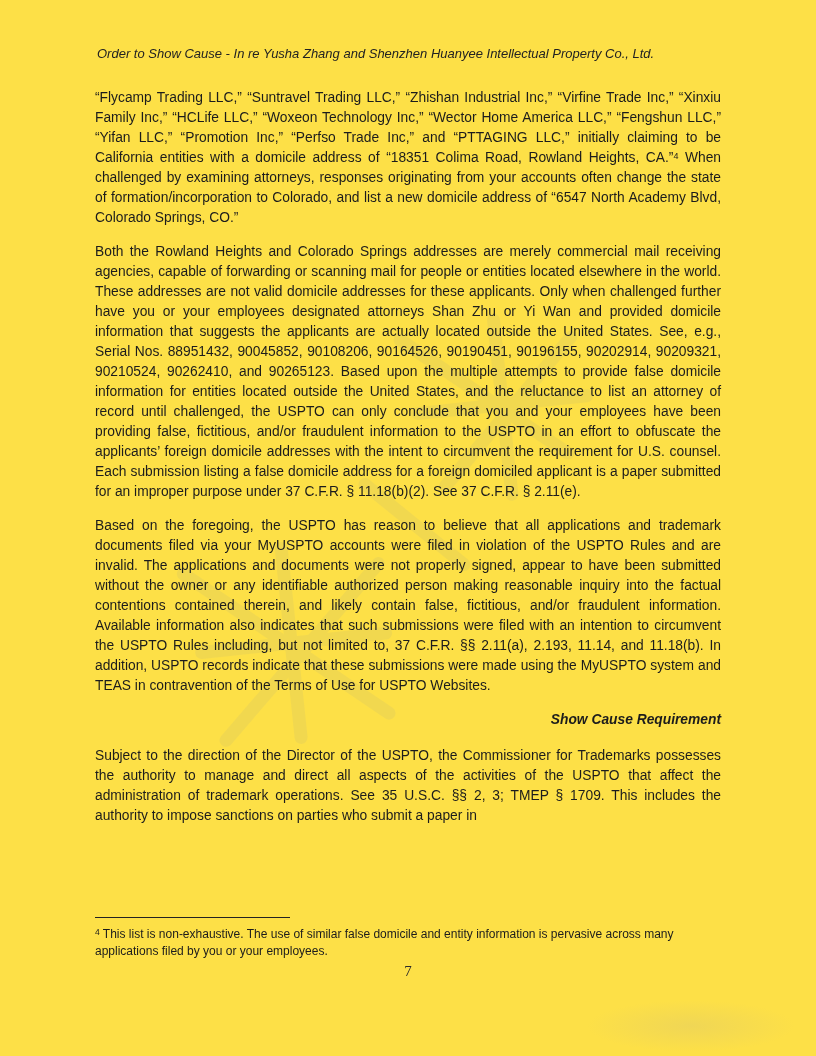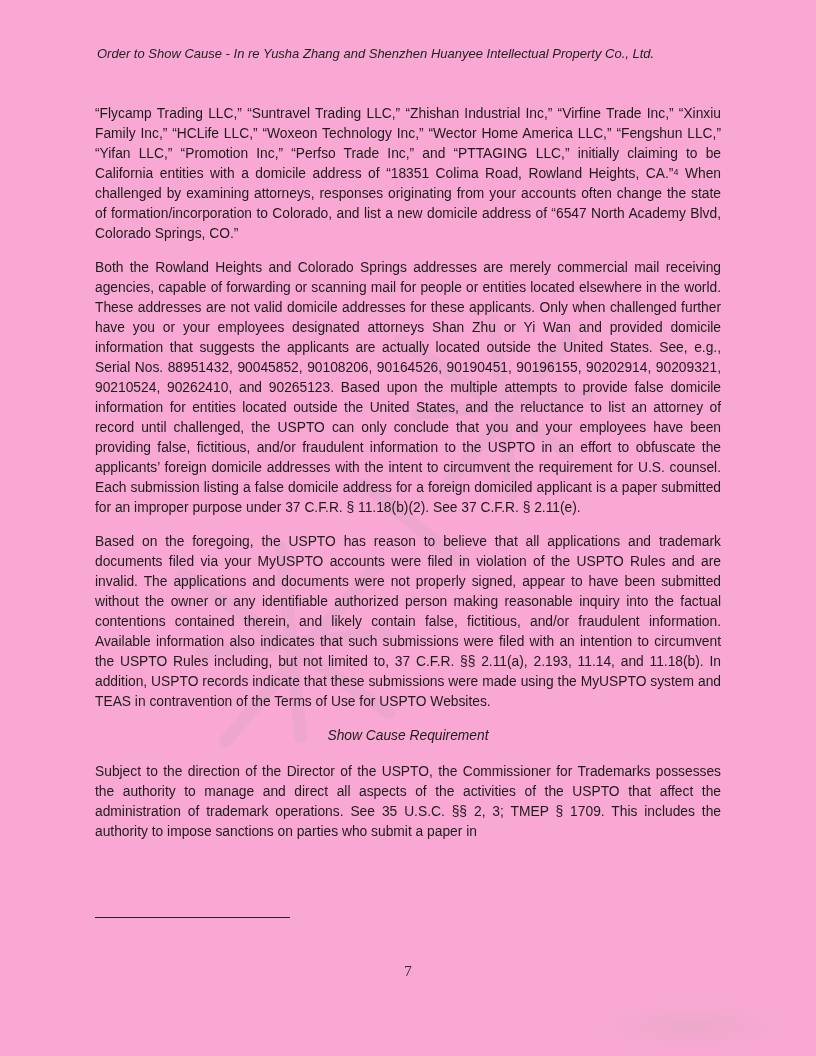--- a/index.html
+++ b/index.html
@@ -5,53 +5,53 @@
 <style>
   html, body {
     margin: 0;
     padding: 0;
     background: #ffffff;
   }
   .page {
     position: relative;
     width: 816px;
     height: 1056px;
-    background: #f9a8d4;
+    background: #fde047;
     overflow: hidden;
     font-family: "Liberation Sans", sans-serif;
     color: #1f1f1f;
   }
   .running-header {
     position: absolute;
     top: 46px;
     left: 97px;
     width: 625px;
     font-size: 13px;
     font-style: italic;
     color: #222222;
     white-space: nowrap;
   }
   .doc-content {
     position: absolute;
-    top: 104px;
+    top: 88px;
     left: 95px;
     width: 626px;
     font-size: 13.8px;
     line-height: 20px;
     text-align: justify;
     color: #1c1c1c;
   }
   .doc-content .para {
     margin: 0 0 14px 0;
   }
   .doc-content .section-heading {
     margin: 2px 0 16px 0;
-    font-weight: normal;
+    font-weight: bold;
     font-style: italic;
-    text-align: center;
+    text-align: right;
   }
   .doc-content .it {
   }
   .doc-content sup.fn-ref {
     font-size: 9px;
     line-height: 0;
     position: relative;
     top: -0.35em;
     vertical-align: baseline;
   }
@@ -134,18 +134,21 @@
 
   <div class="doc-content">
       <p class="para"><span>“Flycamp Trading LLC,” “Suntravel Trading LLC,” “Zhishan Industrial Inc,” “Virfine Trade Inc,” “Xinxiu Family Inc,” “HCLife LLC,” “Woxeon Technology Inc,” “Wector Home America LLC,” “Fengshun LLC,” “Yifan LLC,” “Promotion Inc,” “Perfso Trade Inc,” and “PTTAGING LLC,” initially claiming to be California entities with a domicile address of “18351 Colima Road, Rowland Heights, CA.”</span><sup class="fn-ref">4</sup><span>  When challenged by examining attorneys, responses originating from your accounts often change the state of formation/incorporation to Colorado, and list a new domicile address of “6547 North Academy Blvd, Colorado Springs, CO.”</span></p>
       <p class="para"><span>Both the Rowland Heights and Colorado Springs addresses are merely commercial mail receiving agencies, capable of forwarding or scanning mail for people or entities located elsewhere in the world. These addresses are not valid domicile addresses for these applicants. Only when challenged further have you or your employees designated attorneys Shan Zhu or Yi Wan and provided domicile information that suggests the applicants are actually located outside the United States. </span><span class="it">See, e.g.</span><span>, Serial Nos. 88951432, 90045852, 90108206, 90164526, 90190451, 90196155, 90202914, 90209321, 90210524, 90262410, and 90265123. Based upon the multiple attempts to provide false domicile information for entities located outside the United States, and the reluctance to list an attorney of record until challenged, the USPTO can only conclude that you and your employees have been providing false, fictitious, and/or fraudulent information to the USPTO in an effort to obfuscate the applicants’ foreign domicile addresses with the intent to circumvent the requirement for U.S. counsel. Each submission listing a false domicile address for a foreign domiciled applicant is a paper submitted for an improper purpose under 37 C.F.R. § 11.18(b)(2).  </span><span class="it">See</span><span> 37 C.F.R. § 2.11(e).</span></p>
       <p class="para"><span>Based on the foregoing, the USPTO has reason to believe that all applications and trademark documents filed via your MyUSPTO accounts were filed in violation of the USPTO Rules and are invalid. The applications and documents were not properly signed, appear to have been submitted without the owner or any identifiable authorized person making reasonable inquiry into the factual contentions contained therein, and likely contain false, fictitious, and/or fraudulent information. Available information also indicates that such submissions were filed with an intention to circumvent the USPTO Rules including, but not limited to, 37 C.F.R. §§ 2.11(a), 2.193, 11.14, and 11.18(b). In addition, USPTO records indicate that these submissions were made using the MyUSPTO system and TEAS in contravention of the Terms of Use for USPTO Websites.</span></p>
       <p class="section-heading"><span>Show Cause Requirement</span></p>
       <p class="para"><span>Subject to the direction of the Director of the USPTO, the Commissioner for Trademarks possesses the authority to manage and direct all aspects of the activities of the USPTO that affect the administration of trademark operations. </span><span class="it">See</span><span> 35 U.S.C. §§ 2, 3; TMEP § 1709. This includes the authority to impose sanctions on parties who submit a paper in</span></p>
     </div>
 
   <div class="footnote-rule"></div>
+  <div class="footnote">
+    <sup class="fn-marker">4</sup><span> This list is non-exhaustive. The use of similar false domicile and entity information is pervasive across many applications filed by you or your employees.</span>
+  </div>
 
   <div class="page-number">7</div>
 
   <div class="corner-smudge"></div>
 
 </div>
 
 </body></html>

